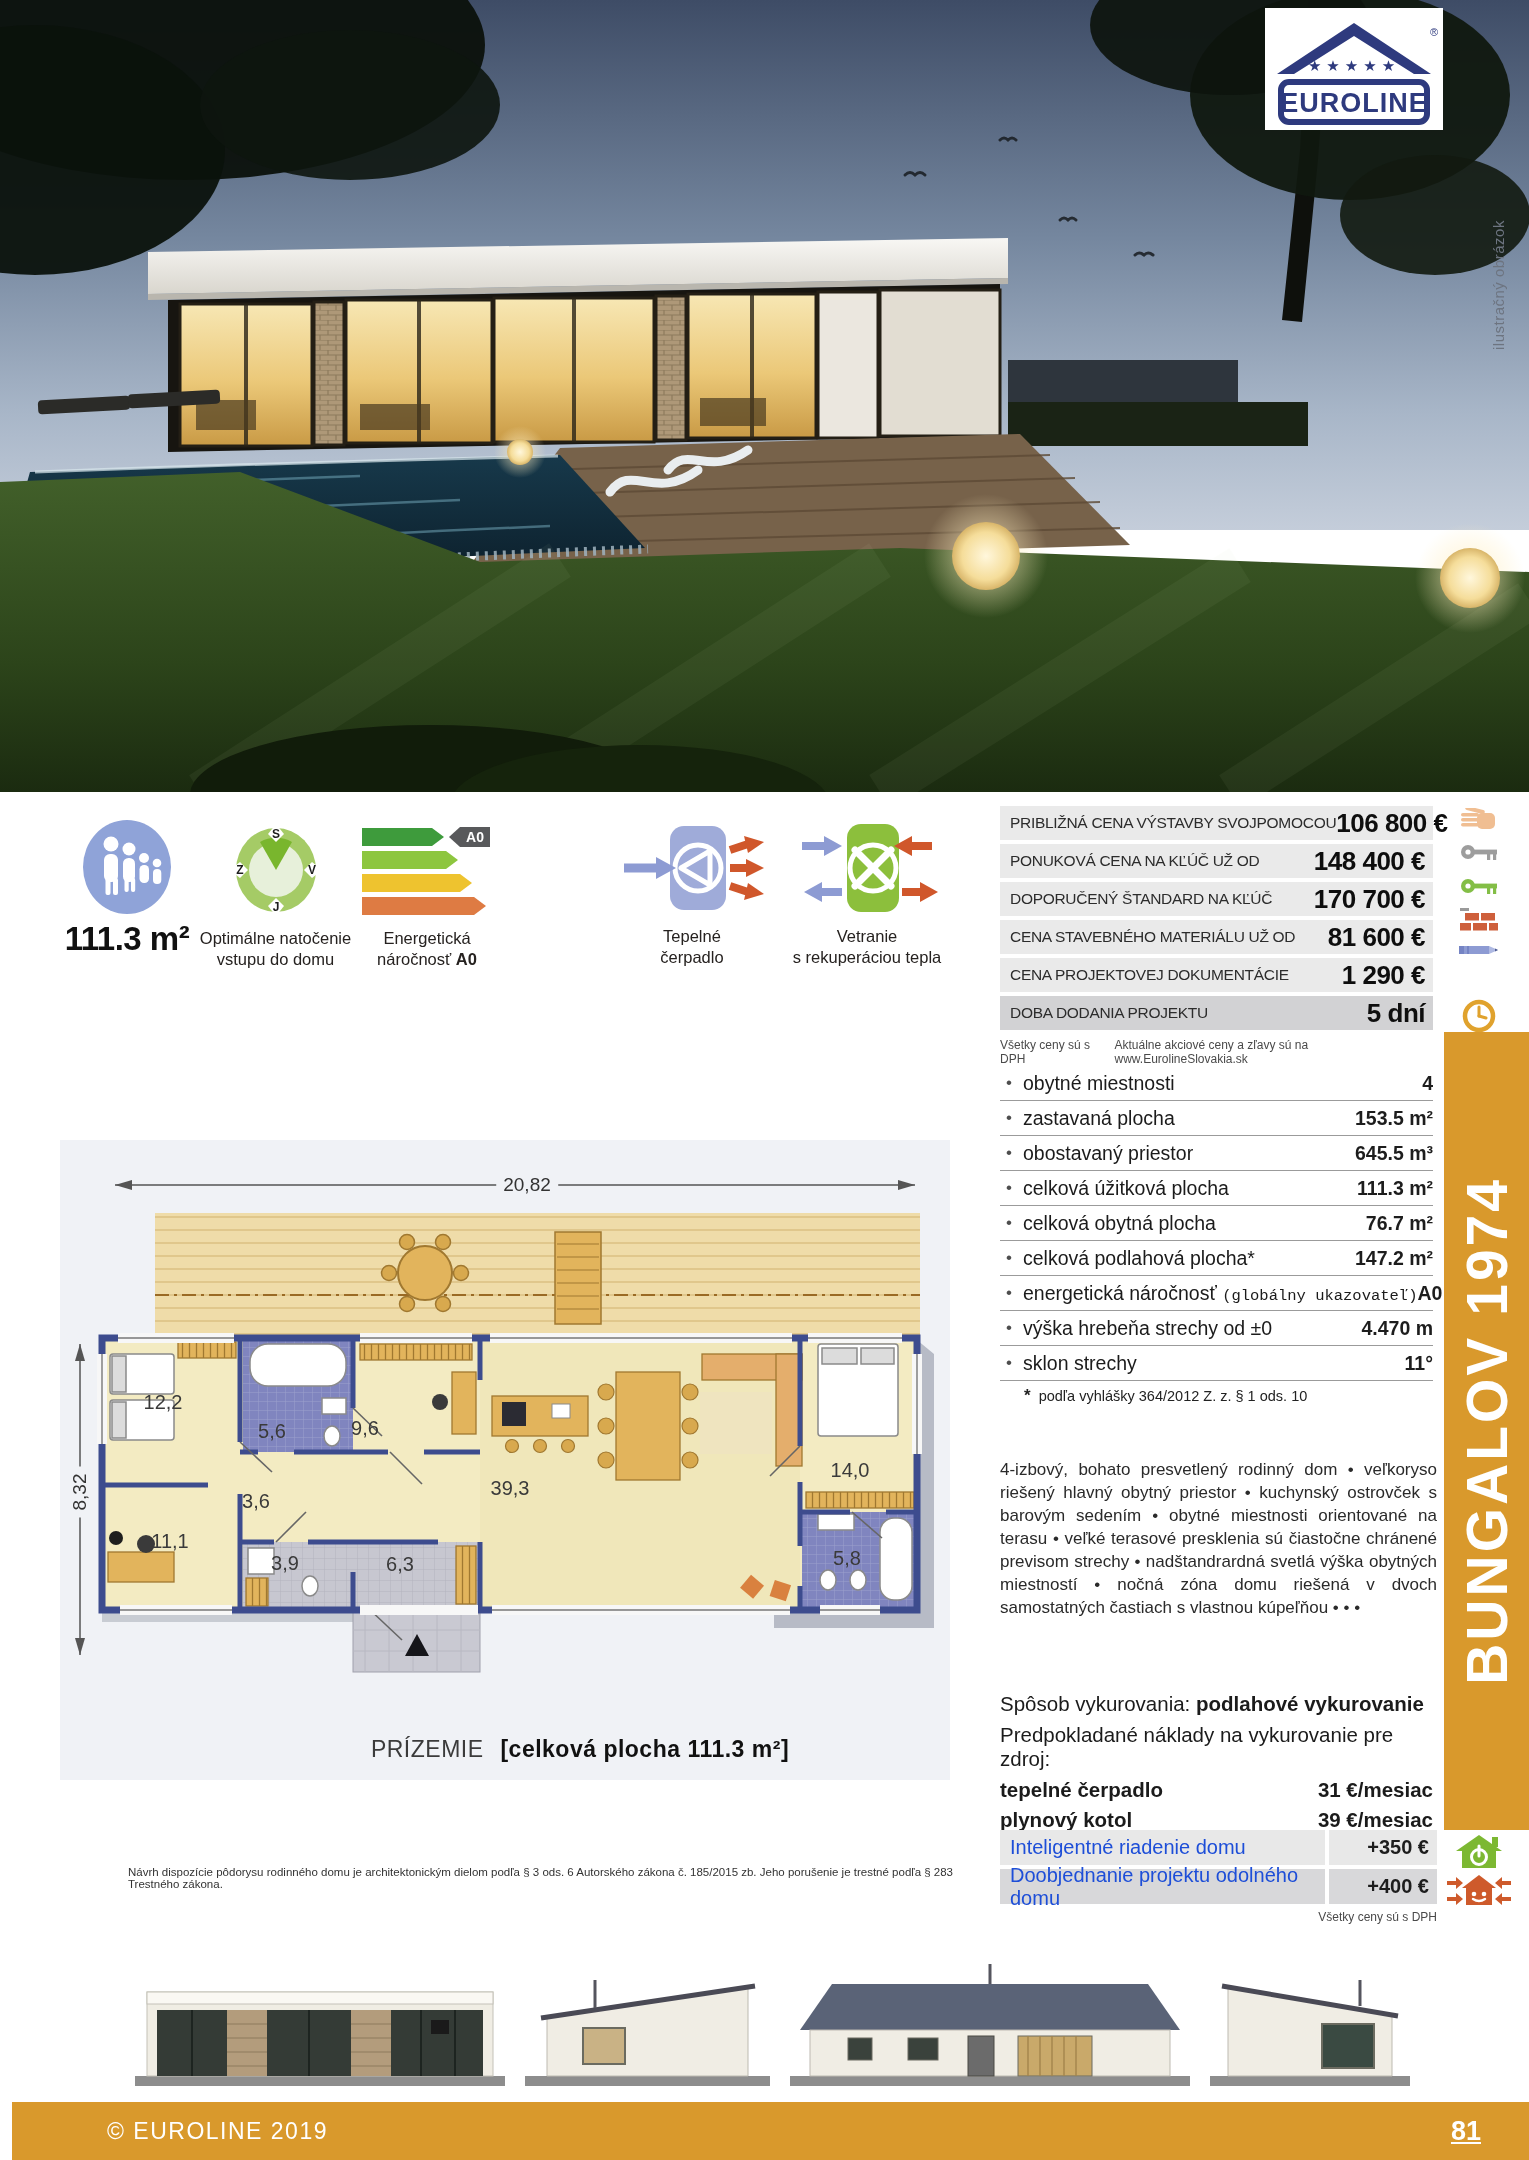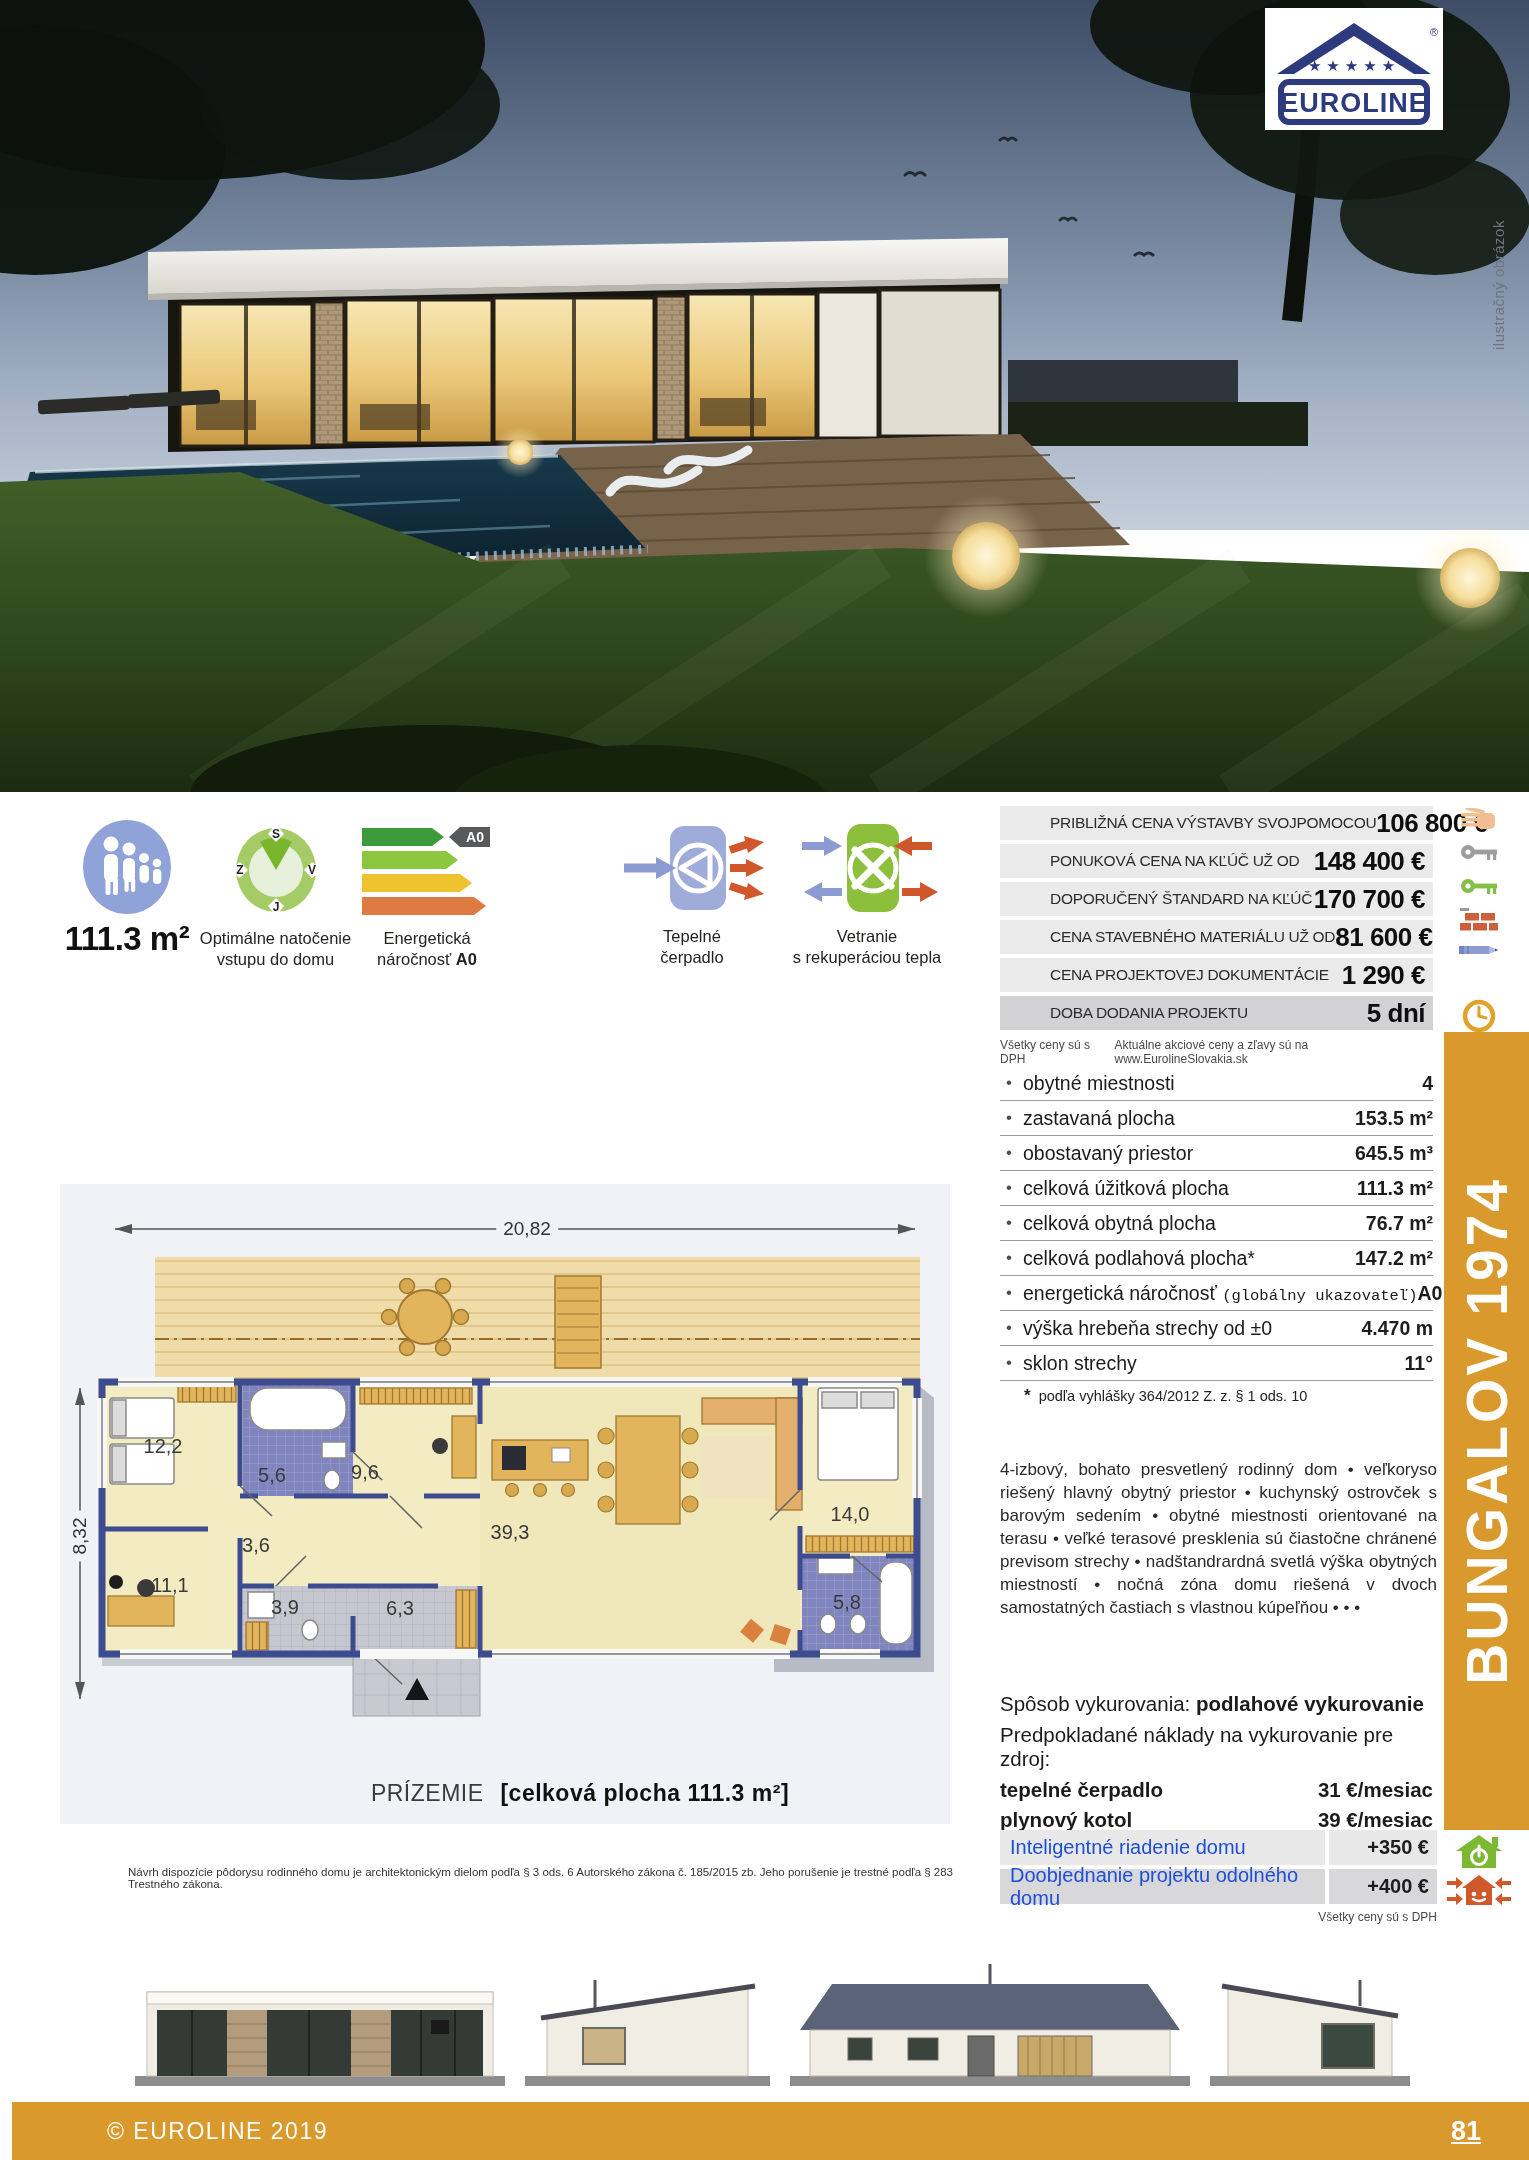--- a/index.html
+++ b/index.html
@@ -16,21 +16,21 @@
   
   .feature{position:absolute;text-align:center;}
   .feature .flabel{font-size:16.5px;line-height:21px;color:#262220;margin-top:6px;}
   #f-area .flabel{font-size:33px;font-weight:bold;color:#111;margin-top:8px;letter-spacing:-.5px;}
   .b{font-weight:bold;}
 
   
   #price-table{left:1000px;top:806px;width:433px;}
   .prow{height:34px;margin-bottom:4px;background:#EAEAEA;display:flex;align-items:center;
         justify-content:space-between;padding:0 8px 0 10px;white-space:nowrap;}
-  .prow .plabel{font-size:15.5px;letter-spacing:-.3px;color:#2c2c2c;margin-left:40px;}
+  .prow .plabel{font-size:15.5px;letter-spacing:-.3px;color:#2c2c2c;}
   .prow .pvalue{font-size:26px;font-weight:bold;color:#0e0e0e;letter-spacing:-.5px;}
   .prow.dark{background:#D2D2D4;}
   #price-notes{left:1000px;top:1038px;width:433px;display:flex;justify-content:space-between;
         font-size:12px;color:#4a4a4a;}
 
   
   #specs{left:1000px;top:1066px;width:433px;}
   .srow{height:34px;display:flex;align-items:center;border-bottom:1px solid #9b9b9b;}
   .srow .bullet{color:#4d4d4d;font-size:17px;margin:0 11px 0 6px;}
   .srow .slabel{font-size:19.5px;color:#1b1b1b;flex:1;white-space:nowrap;}
@@ -58,21 +58,21 @@
   #extras-note{text-align:right;font-size:12px;color:#4a4a4a;margin-top:6px;}
 
   
   #band{left:1444px;top:1032px;width:85px;height:798px;background:#D9992C;display:flex;
         align-items:center;justify-content:center;}
   #band .vtxt{writing-mode:vertical-rl;transform:rotate(180deg);font-size:57px;font-weight:bold;
         color:#fff;letter-spacing:3px;white-space:nowrap;}
   .rail-icon{position:absolute;left:1459px;width:40px;text-align:center;}
 
   
-  #plan-panel{left:60px;top:1140px;width:890px;height:640px;background:#F0F2F6;margin-top:44px;}
+  #plan-panel{left:60px;top:1140px;width:890px;height:640px;background:#F0F2F6;}
   .room-label{position:absolute;transform:translate(-50%,-50%);font-size:20px;color:#3a3a3a;}
   .dim-label{position:absolute;transform:translate(-50%,-50%);font-size:19px;color:#333;
       background:#F0F2F6;padding:0 7px;}
   #dim-h{transform:translate(-50%,-50%) rotate(-90deg);}
   #plan-caption{position:absolute;left:180px;top:596px;width:680px;text-align:center;
       font-size:23px;color:#3b3b3b;letter-spacing:.5px;}
   #plan-caption .cap-b{font-weight:bold;color:#111;margin-left:10px;}
 
   
   #disclaimer{left:128px;top:1866px;width:832px;font-size:11.5px;color:#333;}

